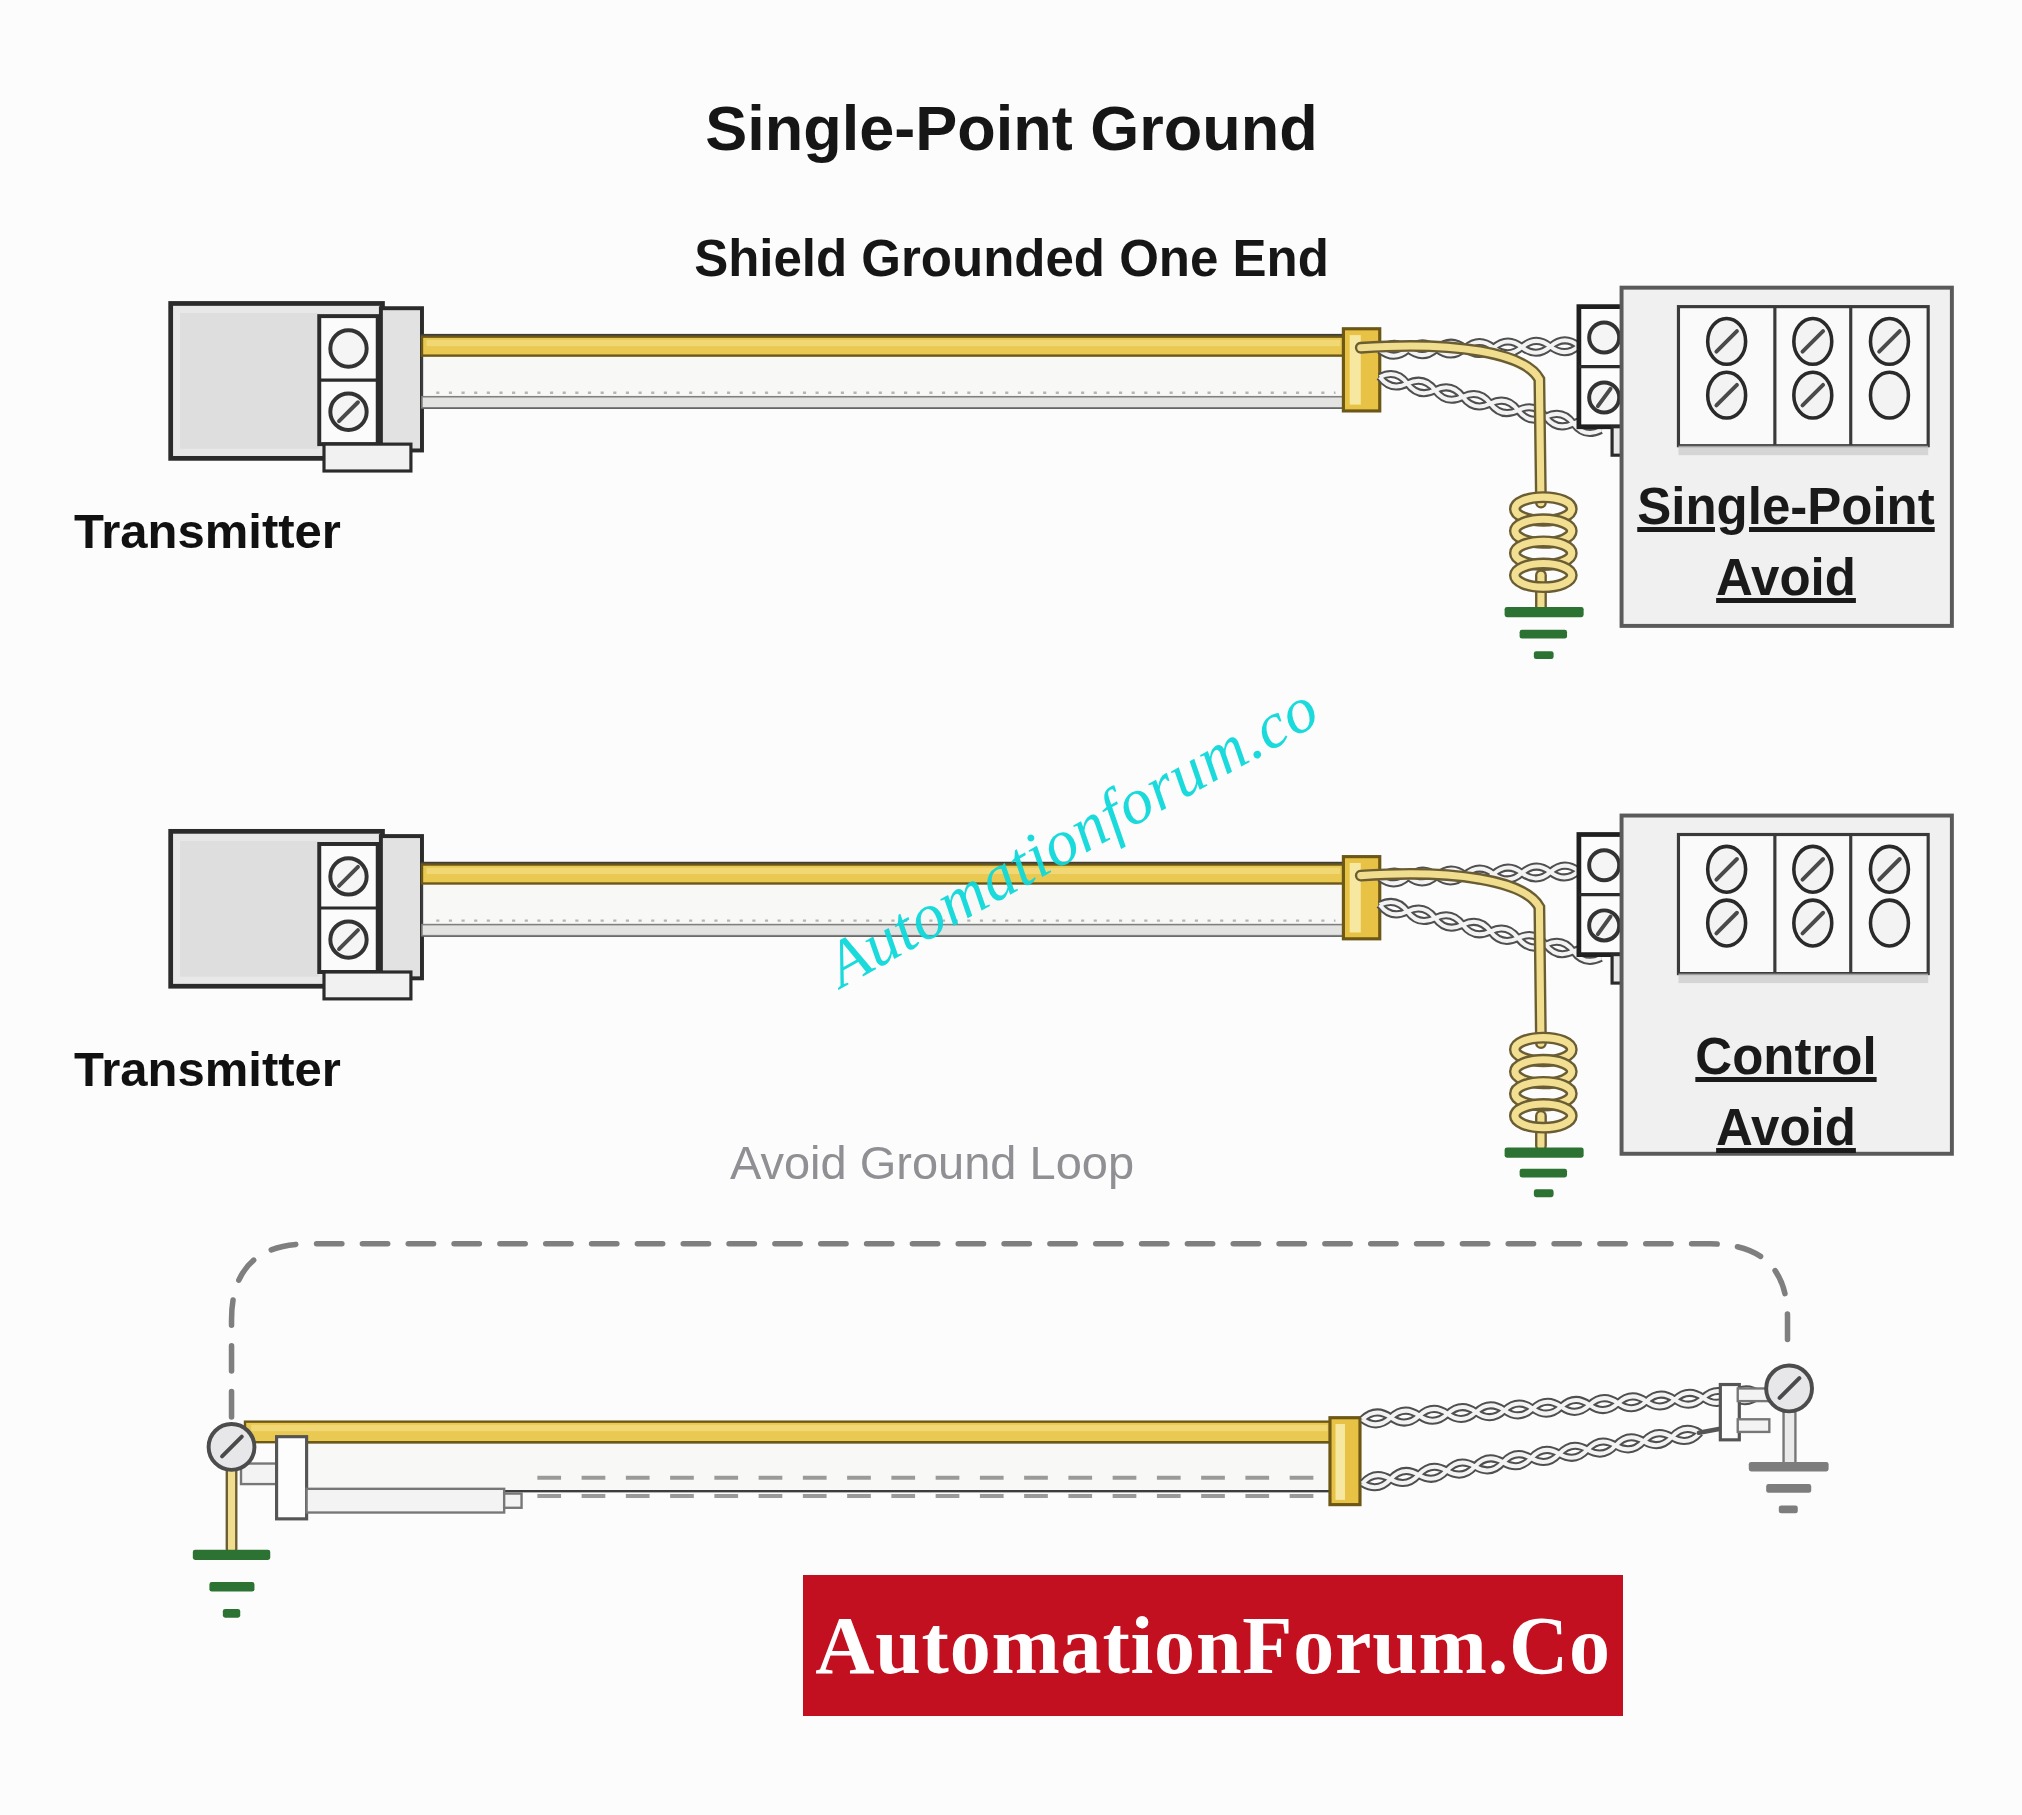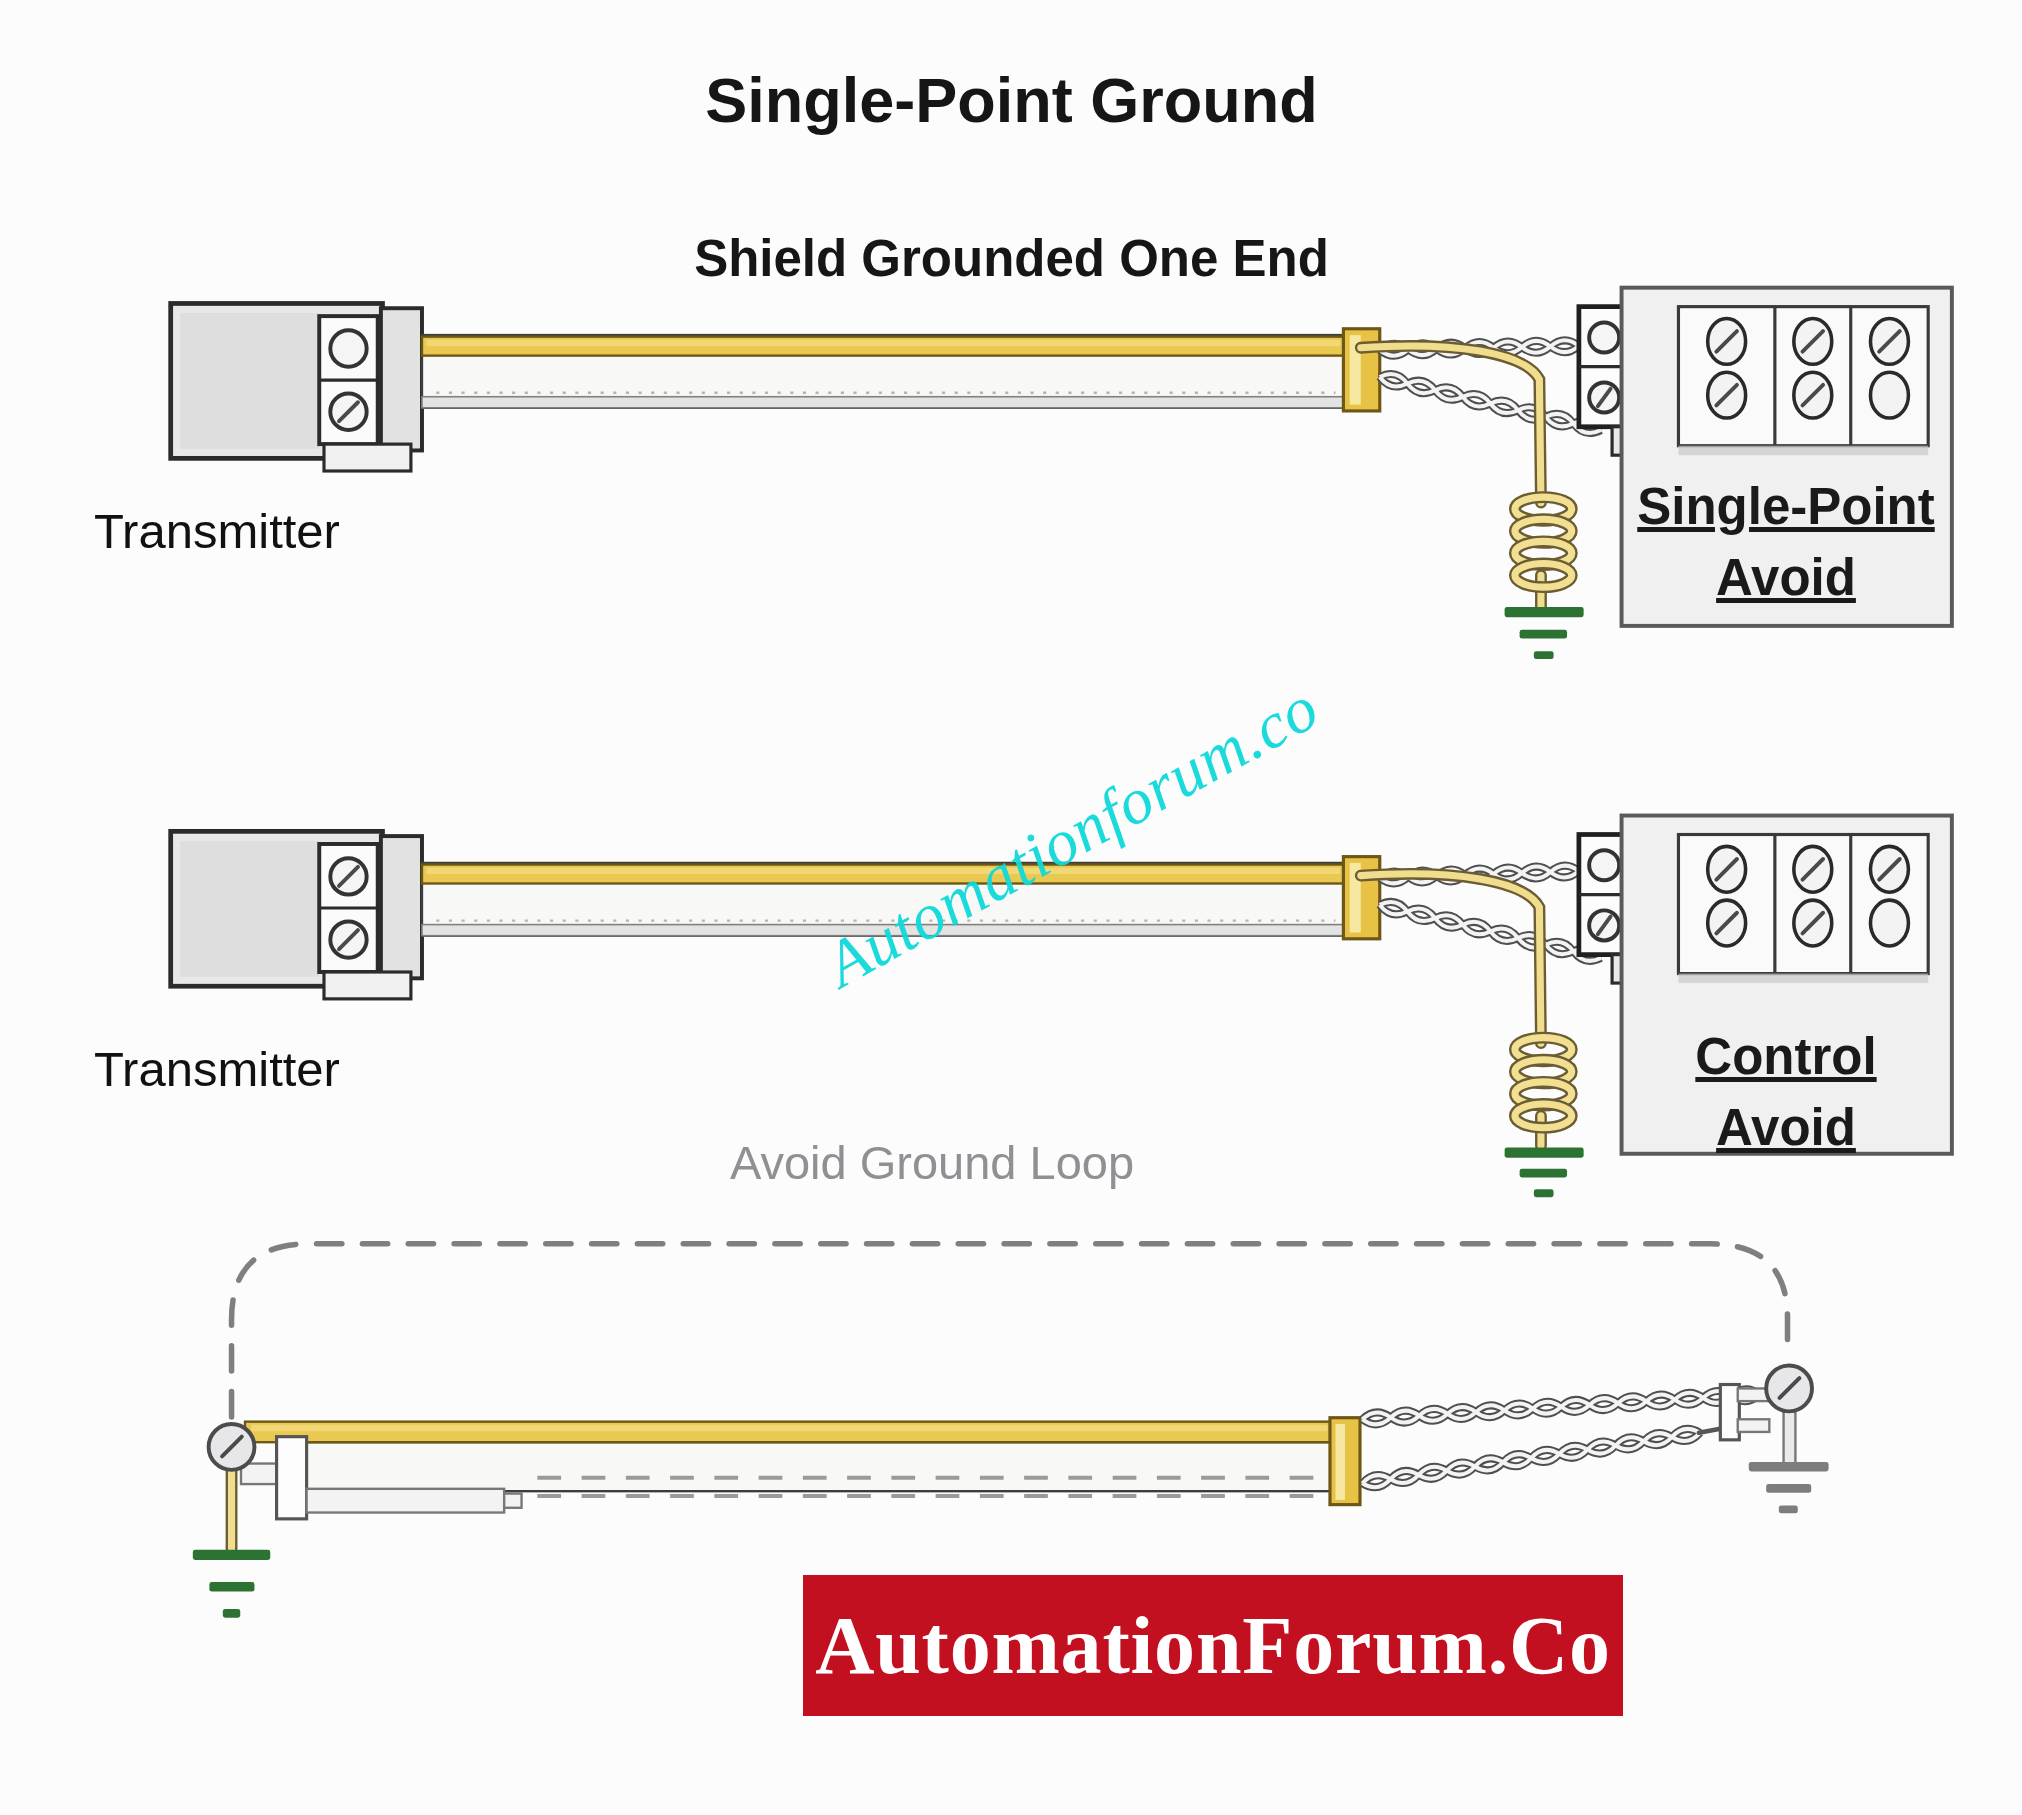--- a/index.html
+++ b/index.html
@@ -2,24 +2,24 @@
 <html style="font-size:12.6px"><head>
 <meta charset="utf-8">
 <style>
   html,body{margin:0;padding:0;background:#ffffff;}
   .stage{position:relative;width:2023px;height:1816px;background:#fcfcfc;overflow:hidden;
          font-family:"Liberation Sans",sans-serif;}
   .stage svg{position:absolute;left:0;top:0;}
 
   
   .abs{position:absolute;}
-  .title{top:64px;left:0;width:2023px;text-align:center;font-size:63px;font-weight:600;
+  .title{top:92px;left:0;width:2023px;text-align:center;font-size:63px;font-weight:600;
          color:#161616;letter-spacing:0;}
   .subtitle{top:229px;left:0;width:2023px;text-align:center;font-size:51px;font-weight:600;color:#161616;}
-  .tx-label{font-size:49px;font-weight:400;color:#111;margin-left:20px;}
+  .tx-label{font-size:49px;font-weight:700;color:#111;}
   .tx1{left:74px;top:503px;}
   .tx2{left:74px;top:1041px;}
   .panel-label{width:330px;text-align:center;font-size:51px;font-weight:600;color:#1a1a1a;line-height:71px;text-decoration:underline;}
   .pl1{left:1621px;top:471px;}
   .pl2{left:1621px;top:1021px;}
   .avoid{left:695px;top:1135px;width:474px;text-align:center;font-size:47px;font-weight:400;color:#8f8f94;}
   .watermark{left:831px;top:932px;font-family:"Liberation Serif",serif;font-style:italic;
              font-size:65px;letter-spacing:0.8px;white-space:nowrap;transform:rotate(-29deg);
              transform-origin:0 50%;opacity:.95;}
   .banner{left:803px;top:1575px;width:820px;height:141px;display:flex;align-items:center;

